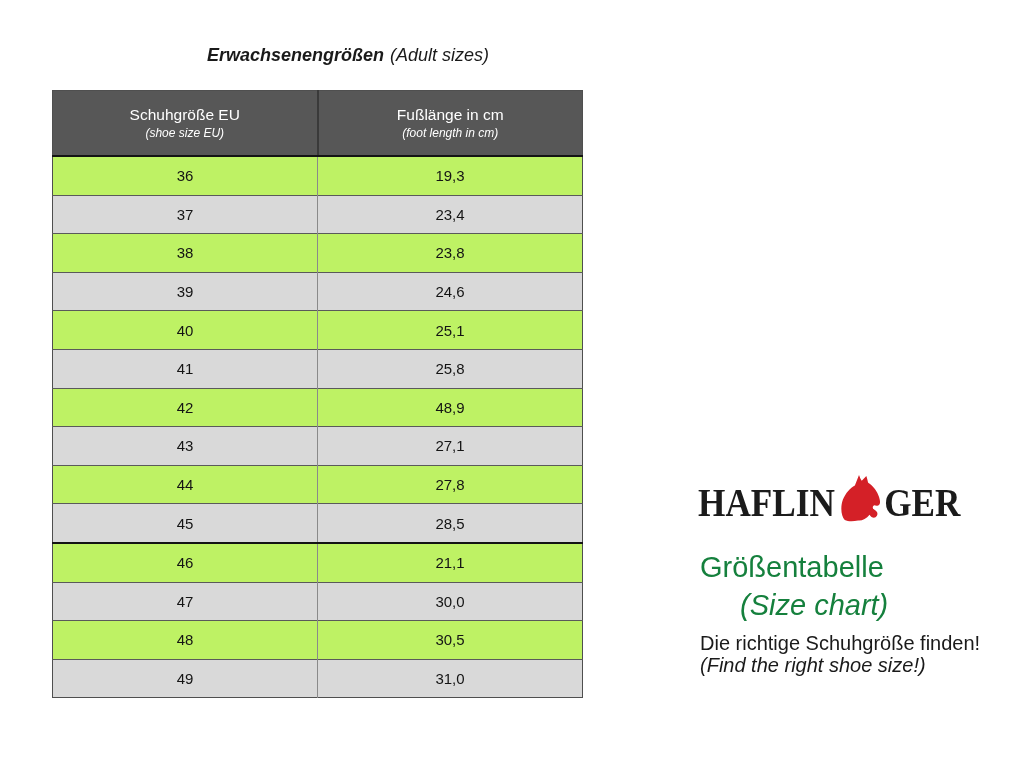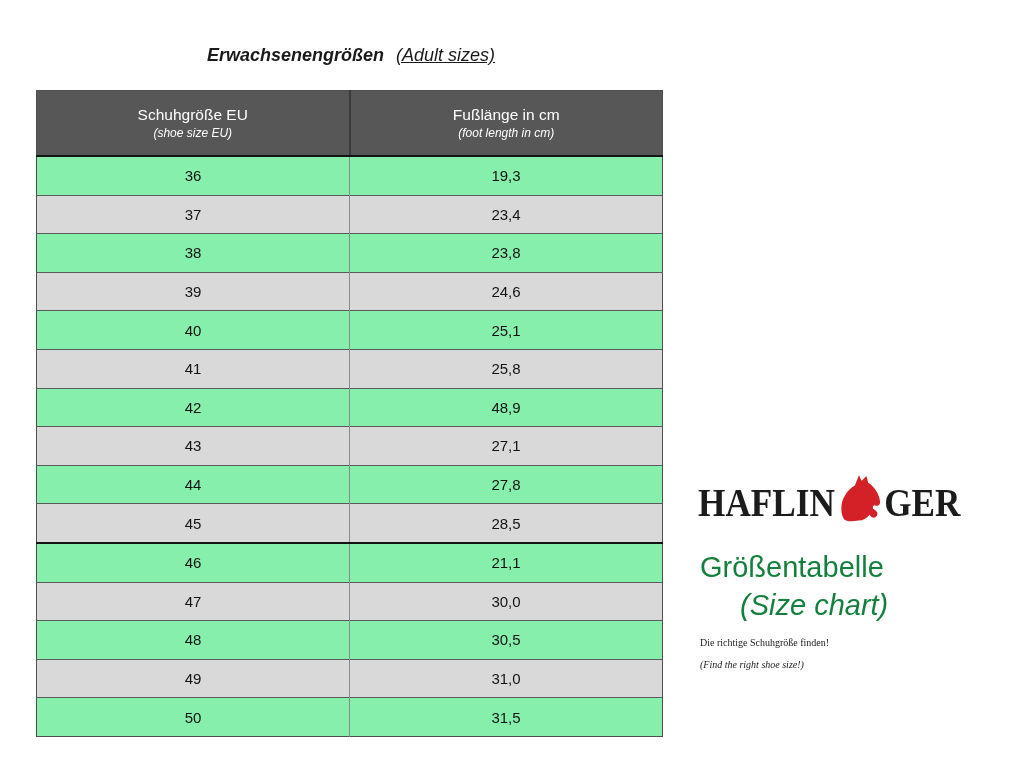--- a/index.html
+++ b/index.html
@@ -5,60 +5,60 @@
   html,body{margin:0;padding:0;}
   body{
     width:1024px;height:768px;position:relative;background:#ffffff;
     font-family:"Liberation Sans",sans-serif;color:#1a1a1a;overflow:hidden;
   }
   
   .page-title{
     position:absolute;left:207px;top:44px;font-size:18px;line-height:22px;white-space:nowrap;
   }
   .page-title .t-bold{font-weight:700;font-style:italic;}
-  .page-title .t-ital{font-style:italic;font-weight:400;margin-left:12px;text-decoration:underline;}
+  .page-title .t-ital{font-style:italic;font-weight:400;margin-left:6px;}
 
   
   table.size-table{
-    position:absolute;left:36px;top:90px;width:627px;
+    position:absolute;left:52px;top:90px;width:531px;
     border-collapse:collapse;table-layout:fixed;
     border:1px solid #4f4f4f;
   }
   .size-table th{
     background:#575757;color:#ffffff;height:64px;font-weight:400;
     text-align:center;vertical-align:middle;padding:0;
   }
   .size-table th + th{border-left:2px solid #3a3a3a;}
   .size-table thead th{border-bottom:2px solid #141414;}
   .size-table th .h-main{font-size:15.5px;line-height:20px;}
   .size-table th .h-sub{font-size:12px;line-height:17px;font-style:italic;font-weight:300;}
   .size-table td{
     height:37.6px;padding:0;text-align:center;vertical-align:middle;
-    font-size:15px;color:#141414;background:#86efac;
+    font-size:15px;color:#141414;background:#bef264;
     border-top:1px solid #5a5a5a;
   }
   .size-table td + td{border-left:1px solid #8a8a8a;}
   .size-table tbody tr:nth-child(even) td{background:#d9d9d9;}
   .size-table tbody tr.sep td{border-top:2px solid #141414;}
 
   
   .brand-logo{
     position:absolute;left:698px;top:472px;
     display:flex;align-items:flex-end;gap:3px;
     font-family:"Liberation Serif",serif;font-weight:700;font-size:40px;line-height:1;
     color:#1b1b1b;letter-spacing:0px;white-space:nowrap;
     transform:scaleX(0.88);transform-origin:left bottom;
   }
   .brand-logo .horse{width:48px;height:52px;margin:0 1px -1px 1px;flex:0 0 auto;}
   .brand-title{
     position:absolute;left:700px;top:548px;font-size:29px;line-height:38px;color:#15803d;
   }
   .brand-title .ital{font-style:italic;margin-left:40px;}
   .brand-tagline{
-    position:absolute;left:700px;top:632px;font-size:10px;line-height:22px;color:#1a1a1a;font-family:Liberation Serif, serif;
+    position:absolute;left:700px;top:632px;font-size:20px;line-height:22px;color:#1a1a1a;
   }
   .brand-tagline .ital{font-style:italic;}
 </style>
 </head>
 <body>
 
 <div class="page-title">
   <span class="t-bold">Erwachsenengrößen</span><span class="t-ital">(Adult sizes)</span>
 </div>
 
@@ -125,24 +125,20 @@
         <td>30,0</td>
       </tr>
       <tr>
         <td>48</td>
         <td>30,5</td>
       </tr>
       <tr>
         <td>49</td>
         <td>31,0</td>
       </tr>
-      <tr>
-        <td>50</td>
-        <td>31,5</td>
-      </tr>
     </tbody>
 </table>
 
 <div class="brand-logo">
   <span>HAFLIN</span>
   <svg class="horse" viewBox="0 0 92 96" aria-hidden="true">
     <path fill="#d42027" d="M13,90
       C5,83 3,65 9,51
       C15,38 25,29 35,24
       L44,4

